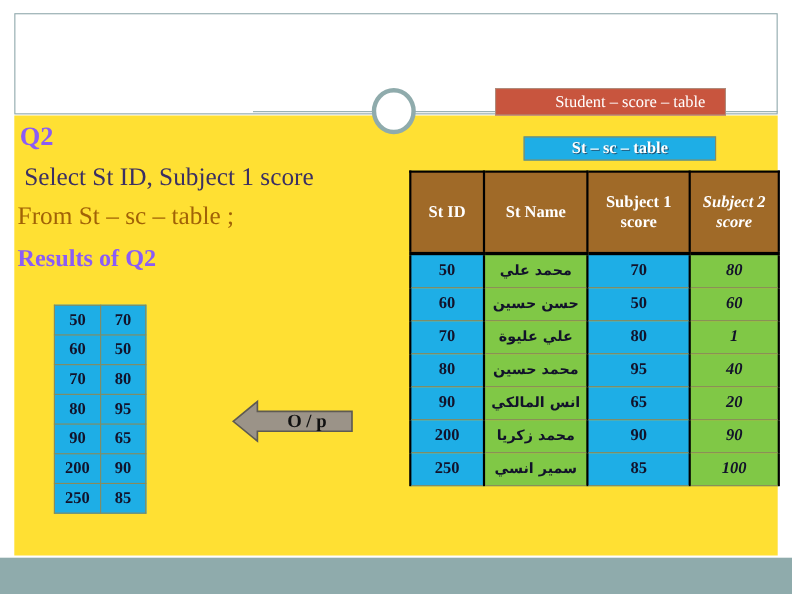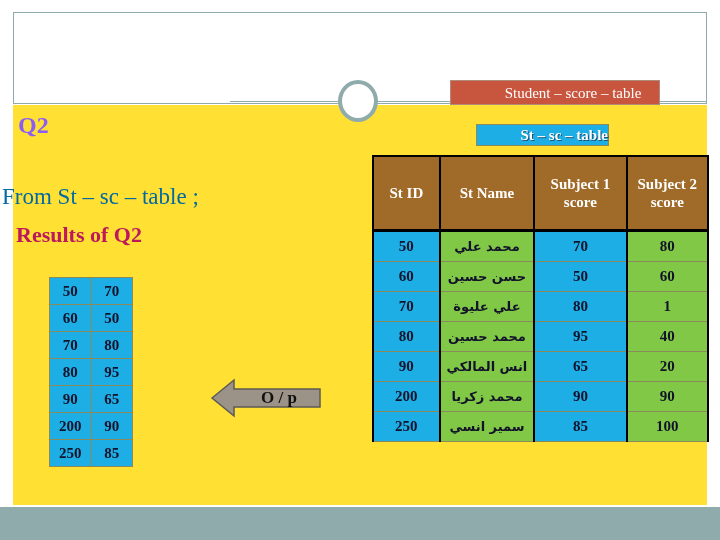--- a/index.html
+++ b/index.html
@@ -94,28 +94,28 @@
     text-align: center;
     line-height: 24px;
     z-index: 6;
     padding-left: 36px;
   }
 
   
   .chip-blue {
     position: absolute;
     left: 476px; top: 124px;
-    width: 133px; height: 22px;
+    width: 175px; height: 22px;
     background: #1eaee6;
     border: 1px solid #8a8a5a;
     box-sizing: border-box;
     color: #ffffff;
     font-size: 15px;
     font-weight: bold;
-    text-align: right;
+    text-align: center;
     line-height: 21px;
     text-shadow: 1px 1px 0 #205070;
   }
 
   
   .q-label {
     position: absolute;
     left: 18px; top: 112px;
     font-size: 24px;
     font-weight: bold;
@@ -123,31 +123,31 @@
   }
   .sql-line1 {
     position: absolute;
     left: 22px; top: 148px;
     font-size: 23px;
     color: #3b2f63;
     white-space: nowrap;
   }
   .sql-line2 {
     position: absolute;
-    left: 2px; top: 184px;
+    left: 16px; top: 184px;
     font-size: 23px;
-    color: #0369a1;
+    color: #a16207;
     white-space: nowrap;
   }
   .results-label {
     position: absolute;
     left: 16px; top: 222px;
     font-size: 22px;
     font-weight: bold;
-    color: #be185d;
+    color: #8b5cf6;
     white-space: nowrap;
     text-align: right;
   }
 
   
   .results-table {
     position: absolute;
     left: 49px; top: 277px;
     width: 84px;
     border: 1px solid #8a7a3a;
@@ -162,21 +162,21 @@
     font-weight: bold;
     color: #12122a;
     text-align: center;
     width: 42px;
     padding: 0;
   }
 
   
   .arrow-wrap {
     position: absolute;
-    left: 210px; top: 377px;
+    left: 210px; top: 362px;
     width: 112px; height: 42px; text-align: right;
   }
   .arrow-wrap svg { display: block; }
   .arrow-text {
     position: absolute;
     left: 0; top: 0;
     width: 112px; height: 42px;
     padding-left: 26px;
     box-sizing: border-box;
     display: flex;
@@ -222,38 +222,39 @@
   .main-table td.name-cell {
     font-family: "DejaVu Sans", sans-serif;
     font-size: 13px;
     direction: rtl;
     margin-left: 32px;
   }
   .main-table tr.first-data td { border-top: 3px solid #000000; }
   .col-w1 { width: 68px; }
   .col-w2 { width: 96px; }
   .col-w3 { width: 93px; }
-  .col-w4 { width: 80px; }
+  .col-w4 { width: 80px; font-style: italic; }
 </style>
 </head>
 <body>
 
 <div id="slide">
 
   <div class="title-box"></div>
 
   <div class="yellow-panel"></div>
 
   <div class="ring-line-left"></div>
   <div class="ring-line-right"></div>
   <div class="ring"></div>
 
   <div class="chip-red">Student – score – table</div>
 
   <div class="q-label">Q2</div>
+  <div class="sql-line1">Select  St ID, Subject 1 score</div>
   <div class="sql-line2">From St – sc – table ;</div>
   <div class="results-label">Results of Q2</div>
 
   <table class="results-table">
     <tbody id="results-body">
         <tr>
           <td>50</td>
           <td>70</td>
         </tr>
         <tr>

